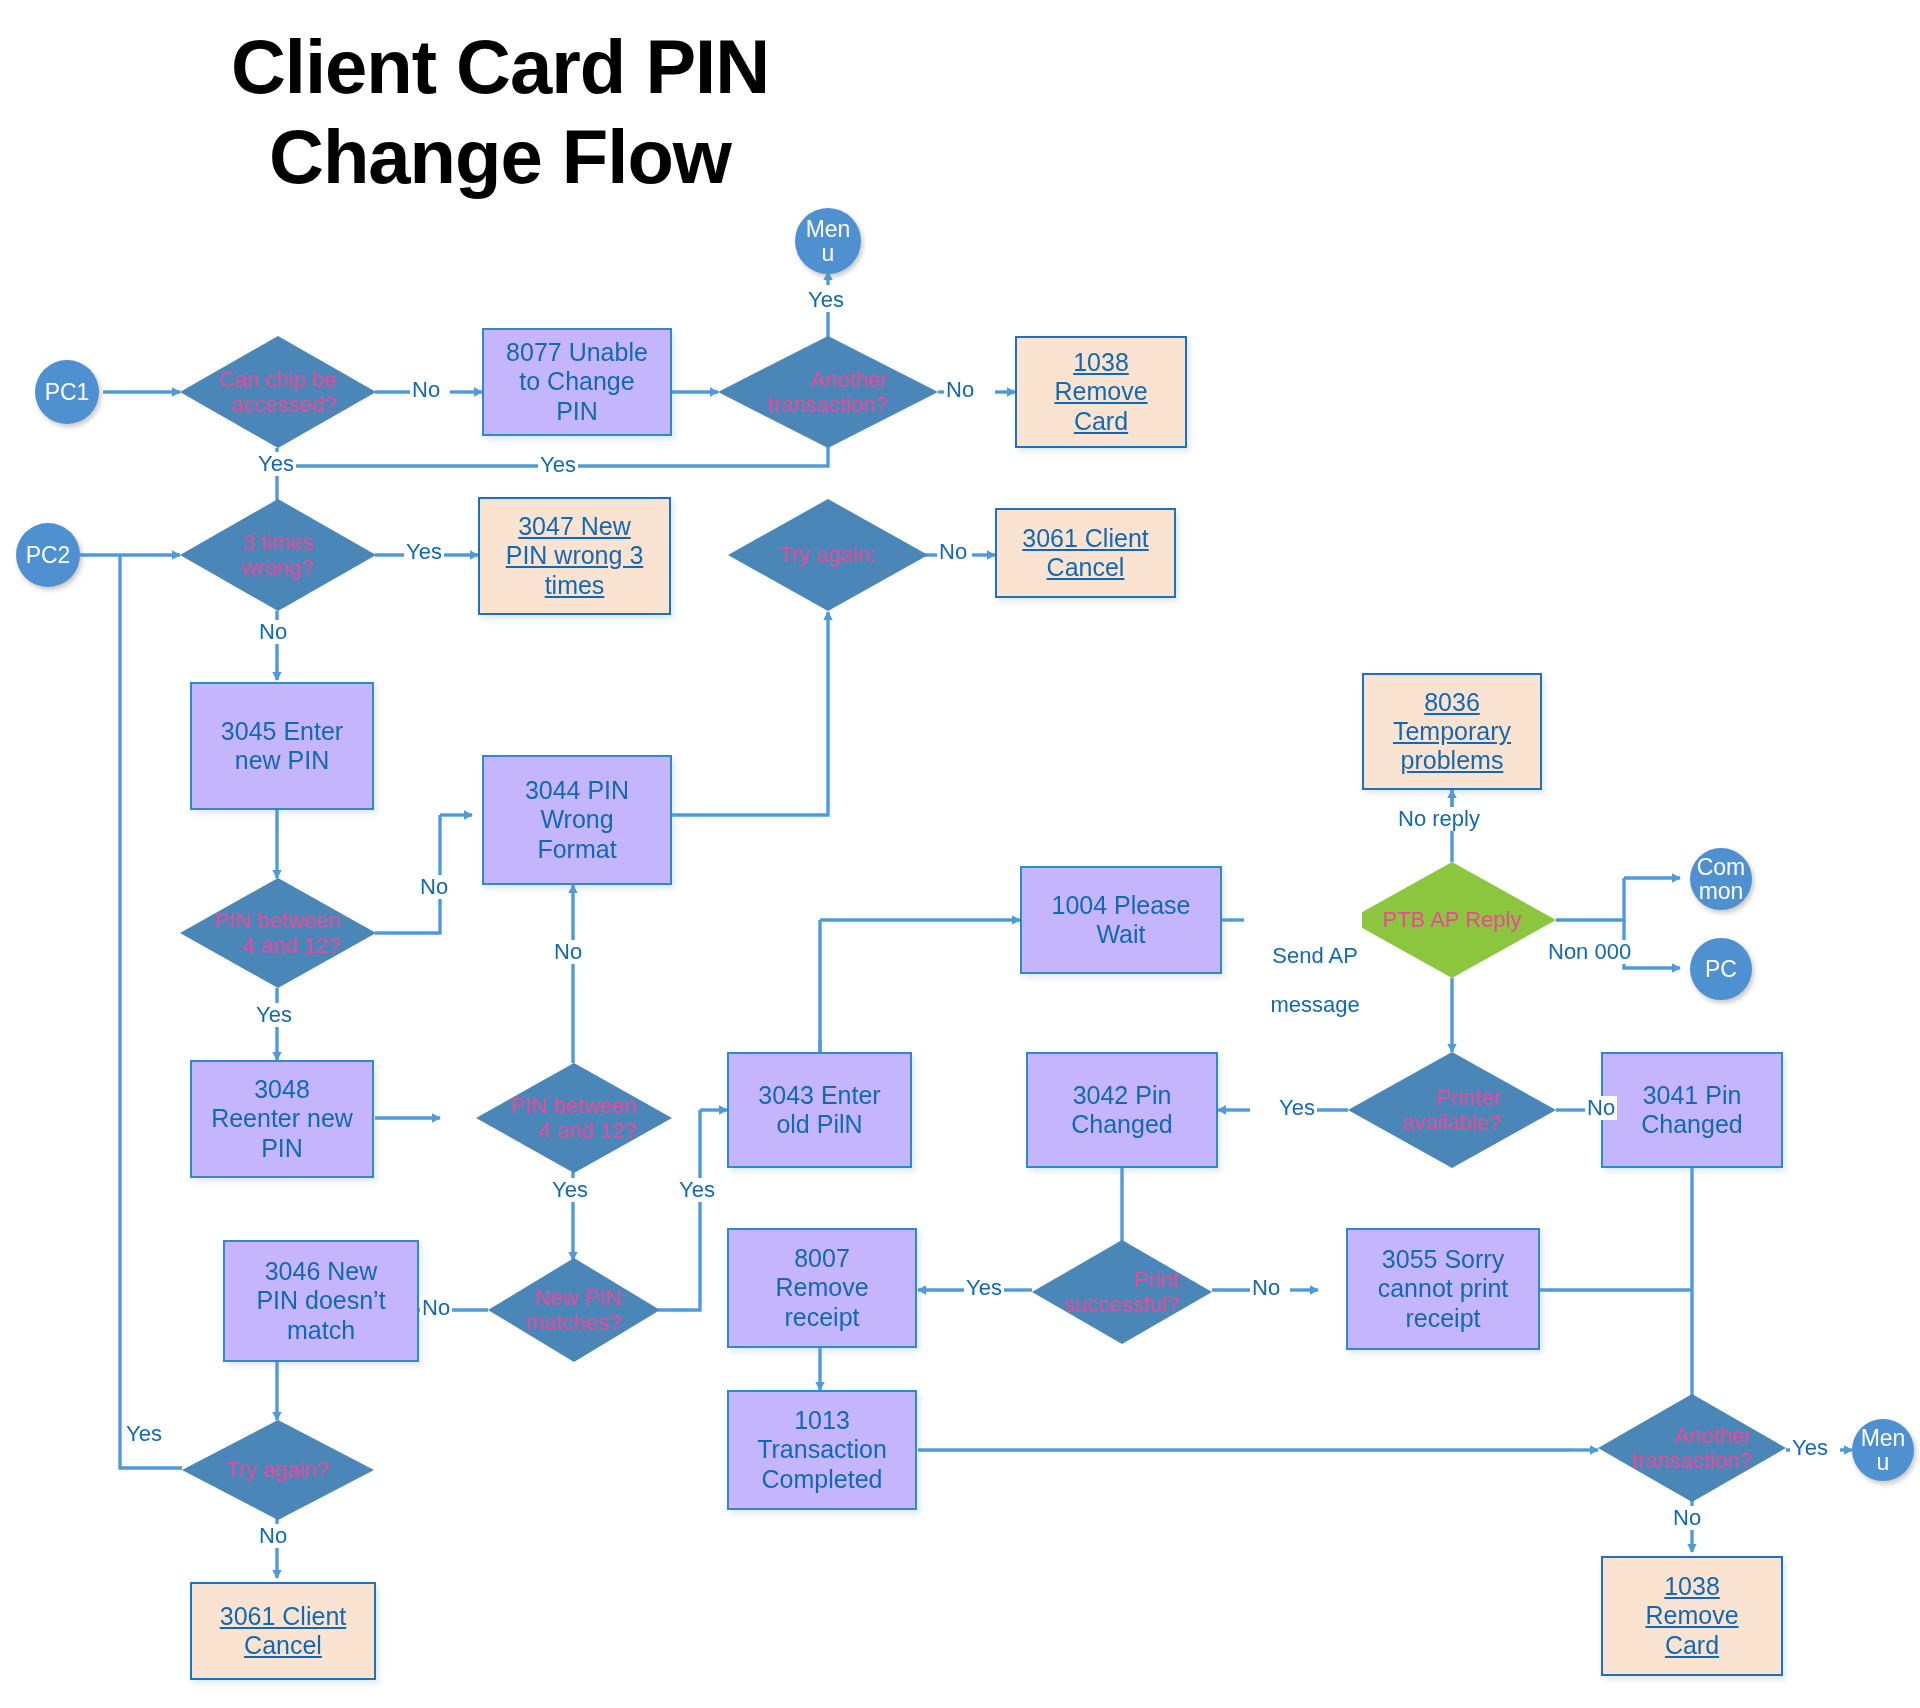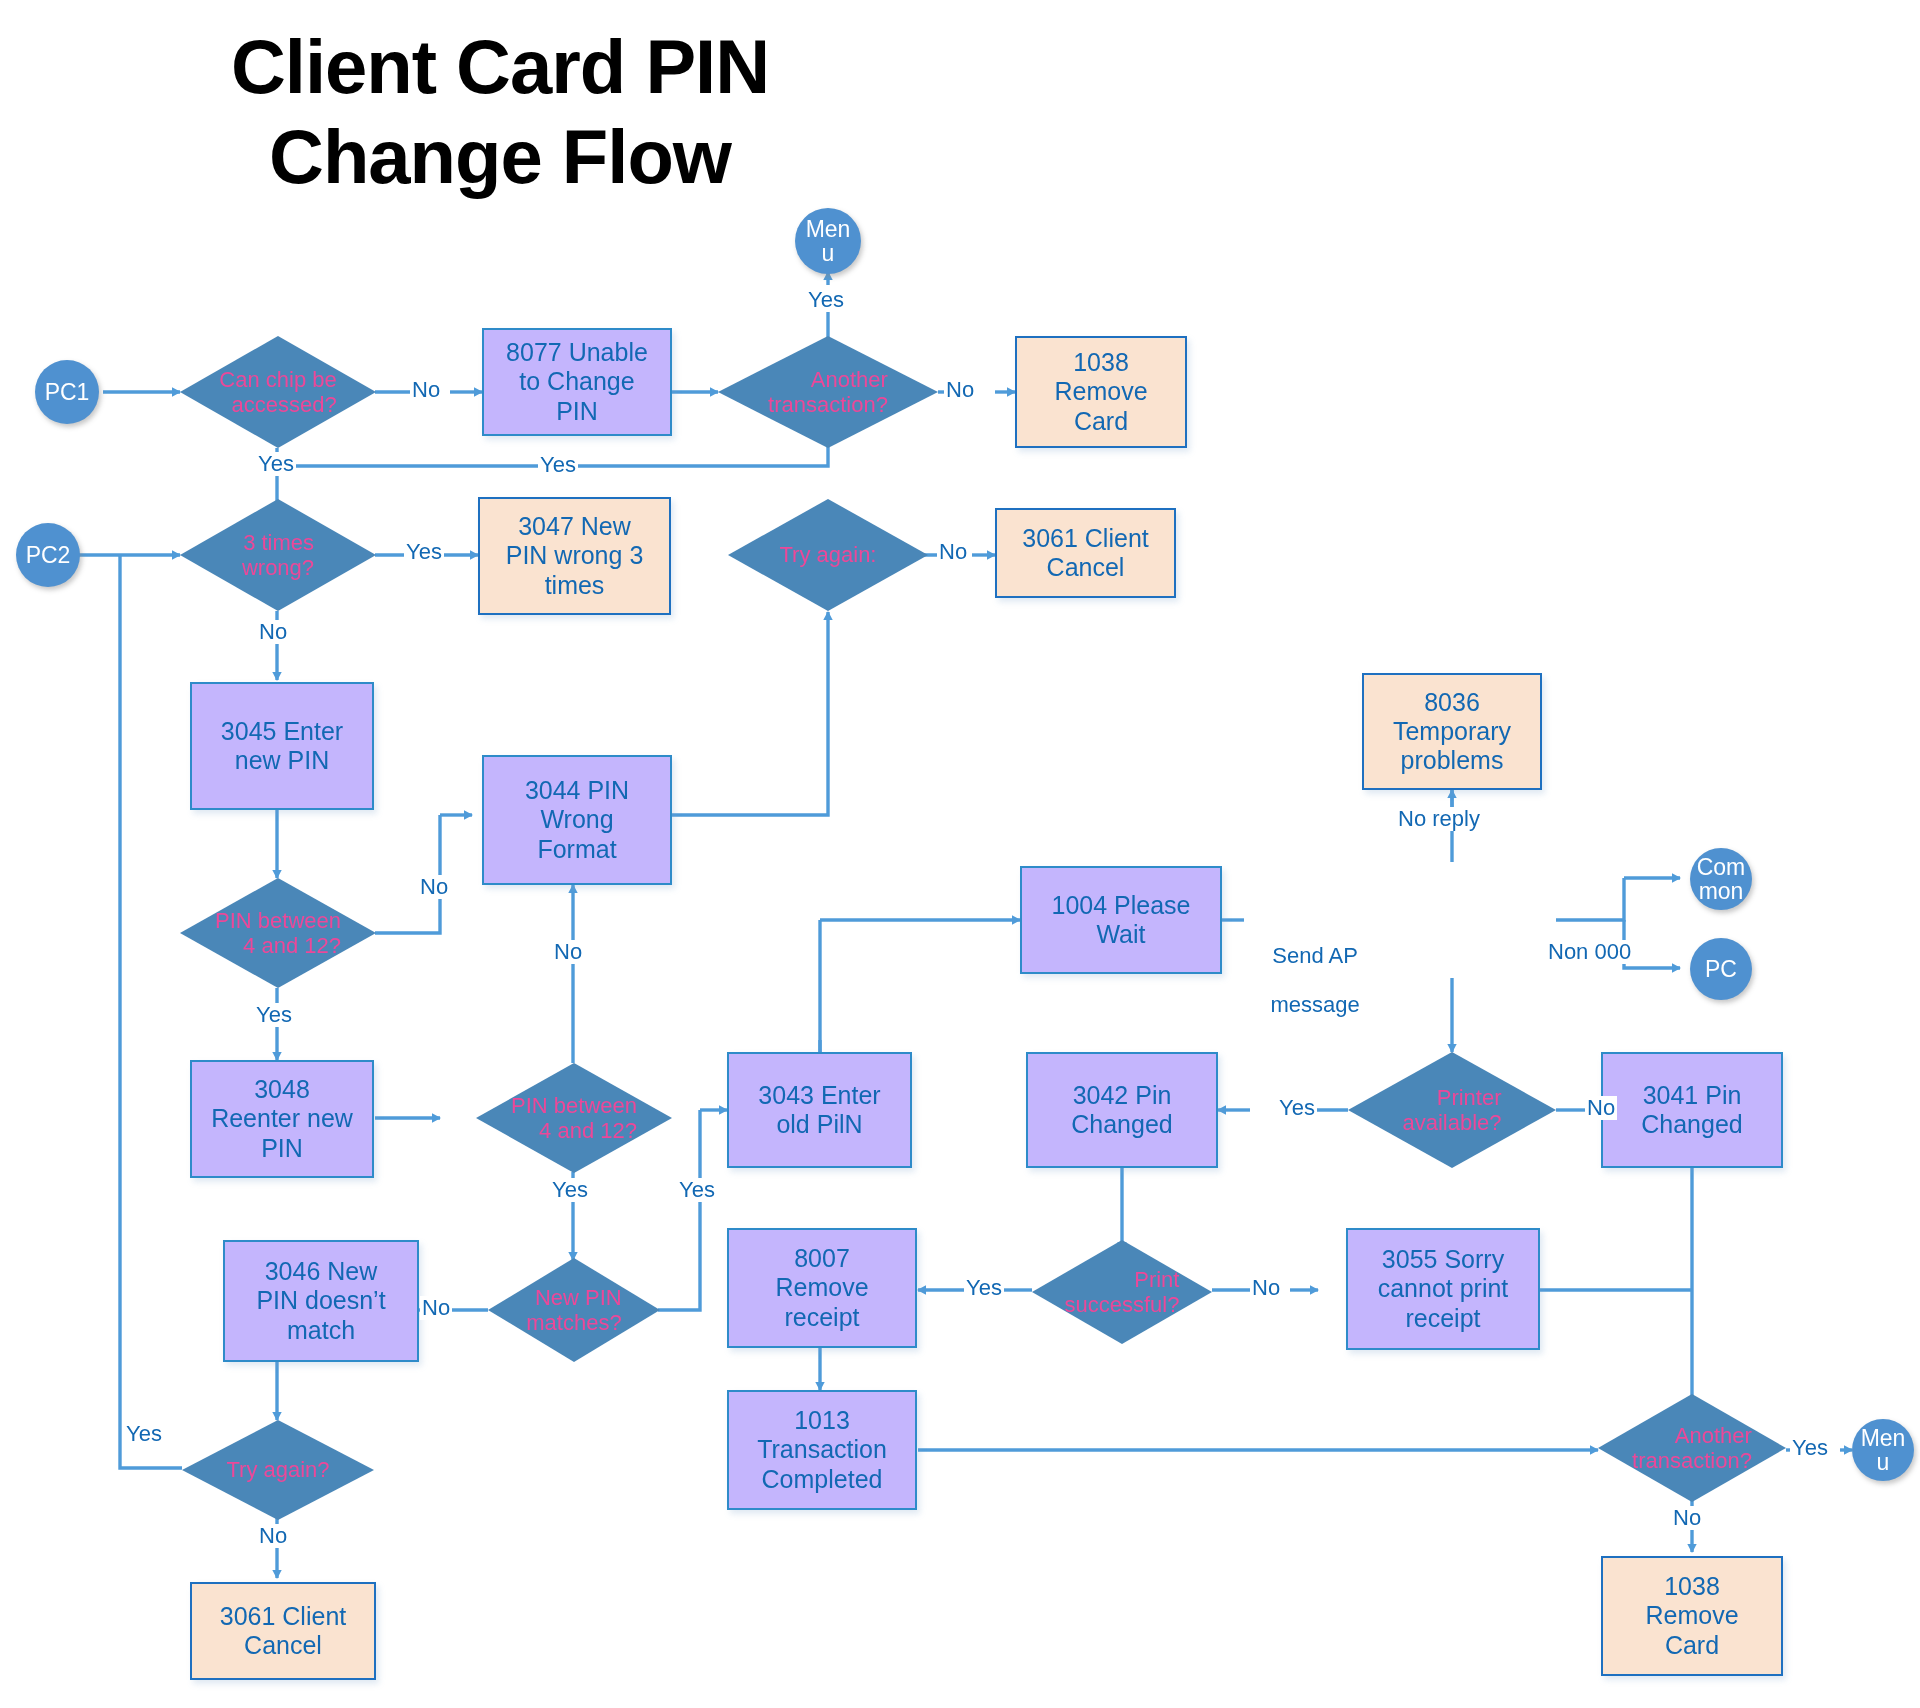--- a/index.html
+++ b/index.html
@@ -11,21 +11,21 @@
   .node{position:absolute;box-sizing:border-box;display:flex;align-items:center;justify-content:center;text-align:center;z-index:3;}
 
   
   .box{
     background:#c4b5fd;
     border:2.5px solid #2E8BC9;
     color:#1268B3;
     box-shadow:3px 4px 6px rgba(120,160,200,.22);
   }
   
-  .box.peach{background:#FAE3D0;border-color:#1E70C0;}
+  .box.peach{background:#FAE3D0;border-color:#1E70C0;text-decoration:underline;}
 
   .box .lbl{line-height:1.17;padding:2px 6px;font-size:25px;}
 
   
   .diamond{background:transparent;}
   .diamond .shape{position:absolute;left:0;top:0;width:100%;height:100%;
      background:#4A87B8;
      -webkit-clip-path:polygon(50% 0,100% 50%,50% 100%,0 50%);
      clip-path:polygon(50% 0,100% 50%,50% 100%,0 50%);
      filter:drop-shadow(3px 4px 4px rgba(120,160,200,.30));}
@@ -323,20 +323,24 @@
   </div>
 
   <div class="node box peach" style="left:1362px;top:673px;width:180px;height:117px;">
     <div class="lbl">
       <span>8036</span><br>
       <span>Temporary</span><br>
       <span>problems</span>
     </div>
   </div>
 
+  <div class="node diamond green" style="left:1348px;top:862px;width:208px;height:116px;">
+    <div class="shape"></div>
+    <div class="lbl">PTB AP Reply</div>
+  </div>
 
   <div class="node circle" style="left:1690px;top:848px;width:62px;height:62px;">
     <div class="lbl">
       <span>Com</span><br>
       <span>mon</span>
     </div>
   </div>
 
   <div class="node circle" style="left:1690px;top:938px;width:62px;height:62px;">
     <span class="lbl">PC</span>

